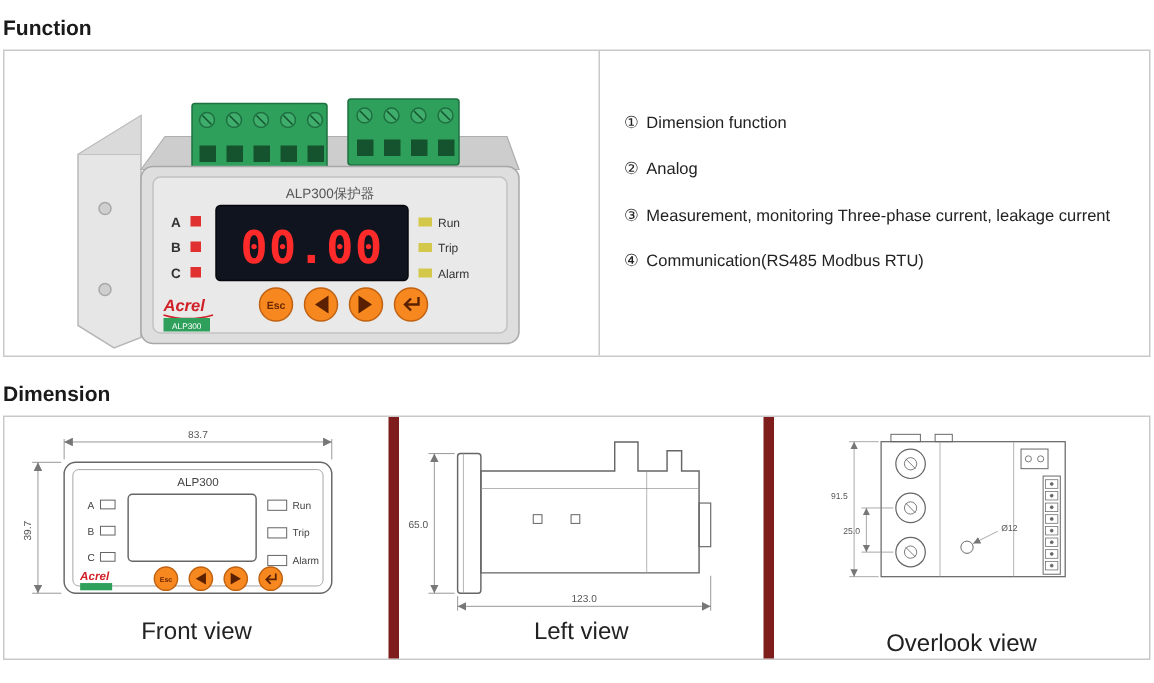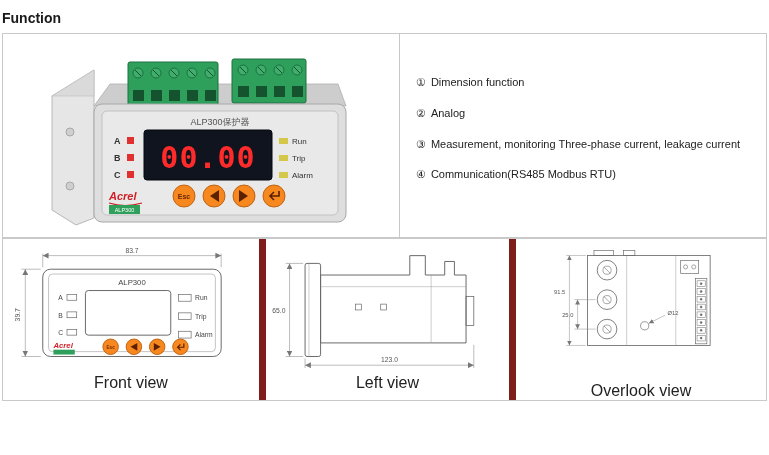--- a/index.html
+++ b/index.html
@@ -12,21 +12,21 @@
   }
   .page { padding: 10px 2px 0; }
   .section-heading {
     font-size: 14px; font-weight: 700; color: #1a1a1a;
     margin: 0 0 7px 0;
   }
   .dim-heading { margin-top: 16px; }
   .function-box {
     display: flex; border: 1px solid #c9c9c9; height: 205px; background: #fff;
   }
-  .product-cell { width: 396px; display: flex; align-items: flex-start; justify-content: center; }
+  .product-cell { width: 396px; display: flex; align-items: flex-end; justify-content: center; }
   .function-list {
     flex: 1; border-left: 1px solid #c9c9c9;
     display: flex; flex-direction: column; justify-content: center;
     gap: 16px; padding: 0 8px 14px 16px;
   }
   .func-item { font-size: 11px; color: #222; display: flex; gap: 5px; line-height: 1.35; }
   .func-num { flex: none; }
   .dimension-box { display: flex; border: 1px solid #c9c9c9; height: 163px; background: #fff; }
   .view-cell { display: flex; flex-direction: column; align-items: center; padding-top: 5px; }
   .view-cell + .view-cell { border-left: 7px solid #7f1d1d; text-align: center; }
@@ -160,20 +160,21 @@
         <span class="func-num">③</span>
         <span>Measurement, monitoring Three-phase current, leakage current</span>
       </div>
       <div class="func-item">
         <span class="func-num">④</span>
         <span>Communication(RS485 Modbus RTU)</span>
       </div>
     </div>
   </div>
 
+  <h2 class="section-heading dim-heading">Dimension</h2>
 
   <div class="dimension-box">
 
     <div class="view-cell cell-front">
       <svg class="view-svg" viewBox="0 0 250 132" preserveAspectRatio="xMidYMid meet">
         <defs>
           <marker id="fv_e" markerUnits="userSpaceOnUse" markerWidth="6" markerHeight="6" refX="6" refY="3" orient="auto">
               <path d="M0,0 L6,3 L0,6 z" fill="#777"></path>
             </marker>
           <marker id="fv_s" markerUnits="userSpaceOnUse" markerWidth="6" markerHeight="6" refX="0" refY="3" orient="auto">

